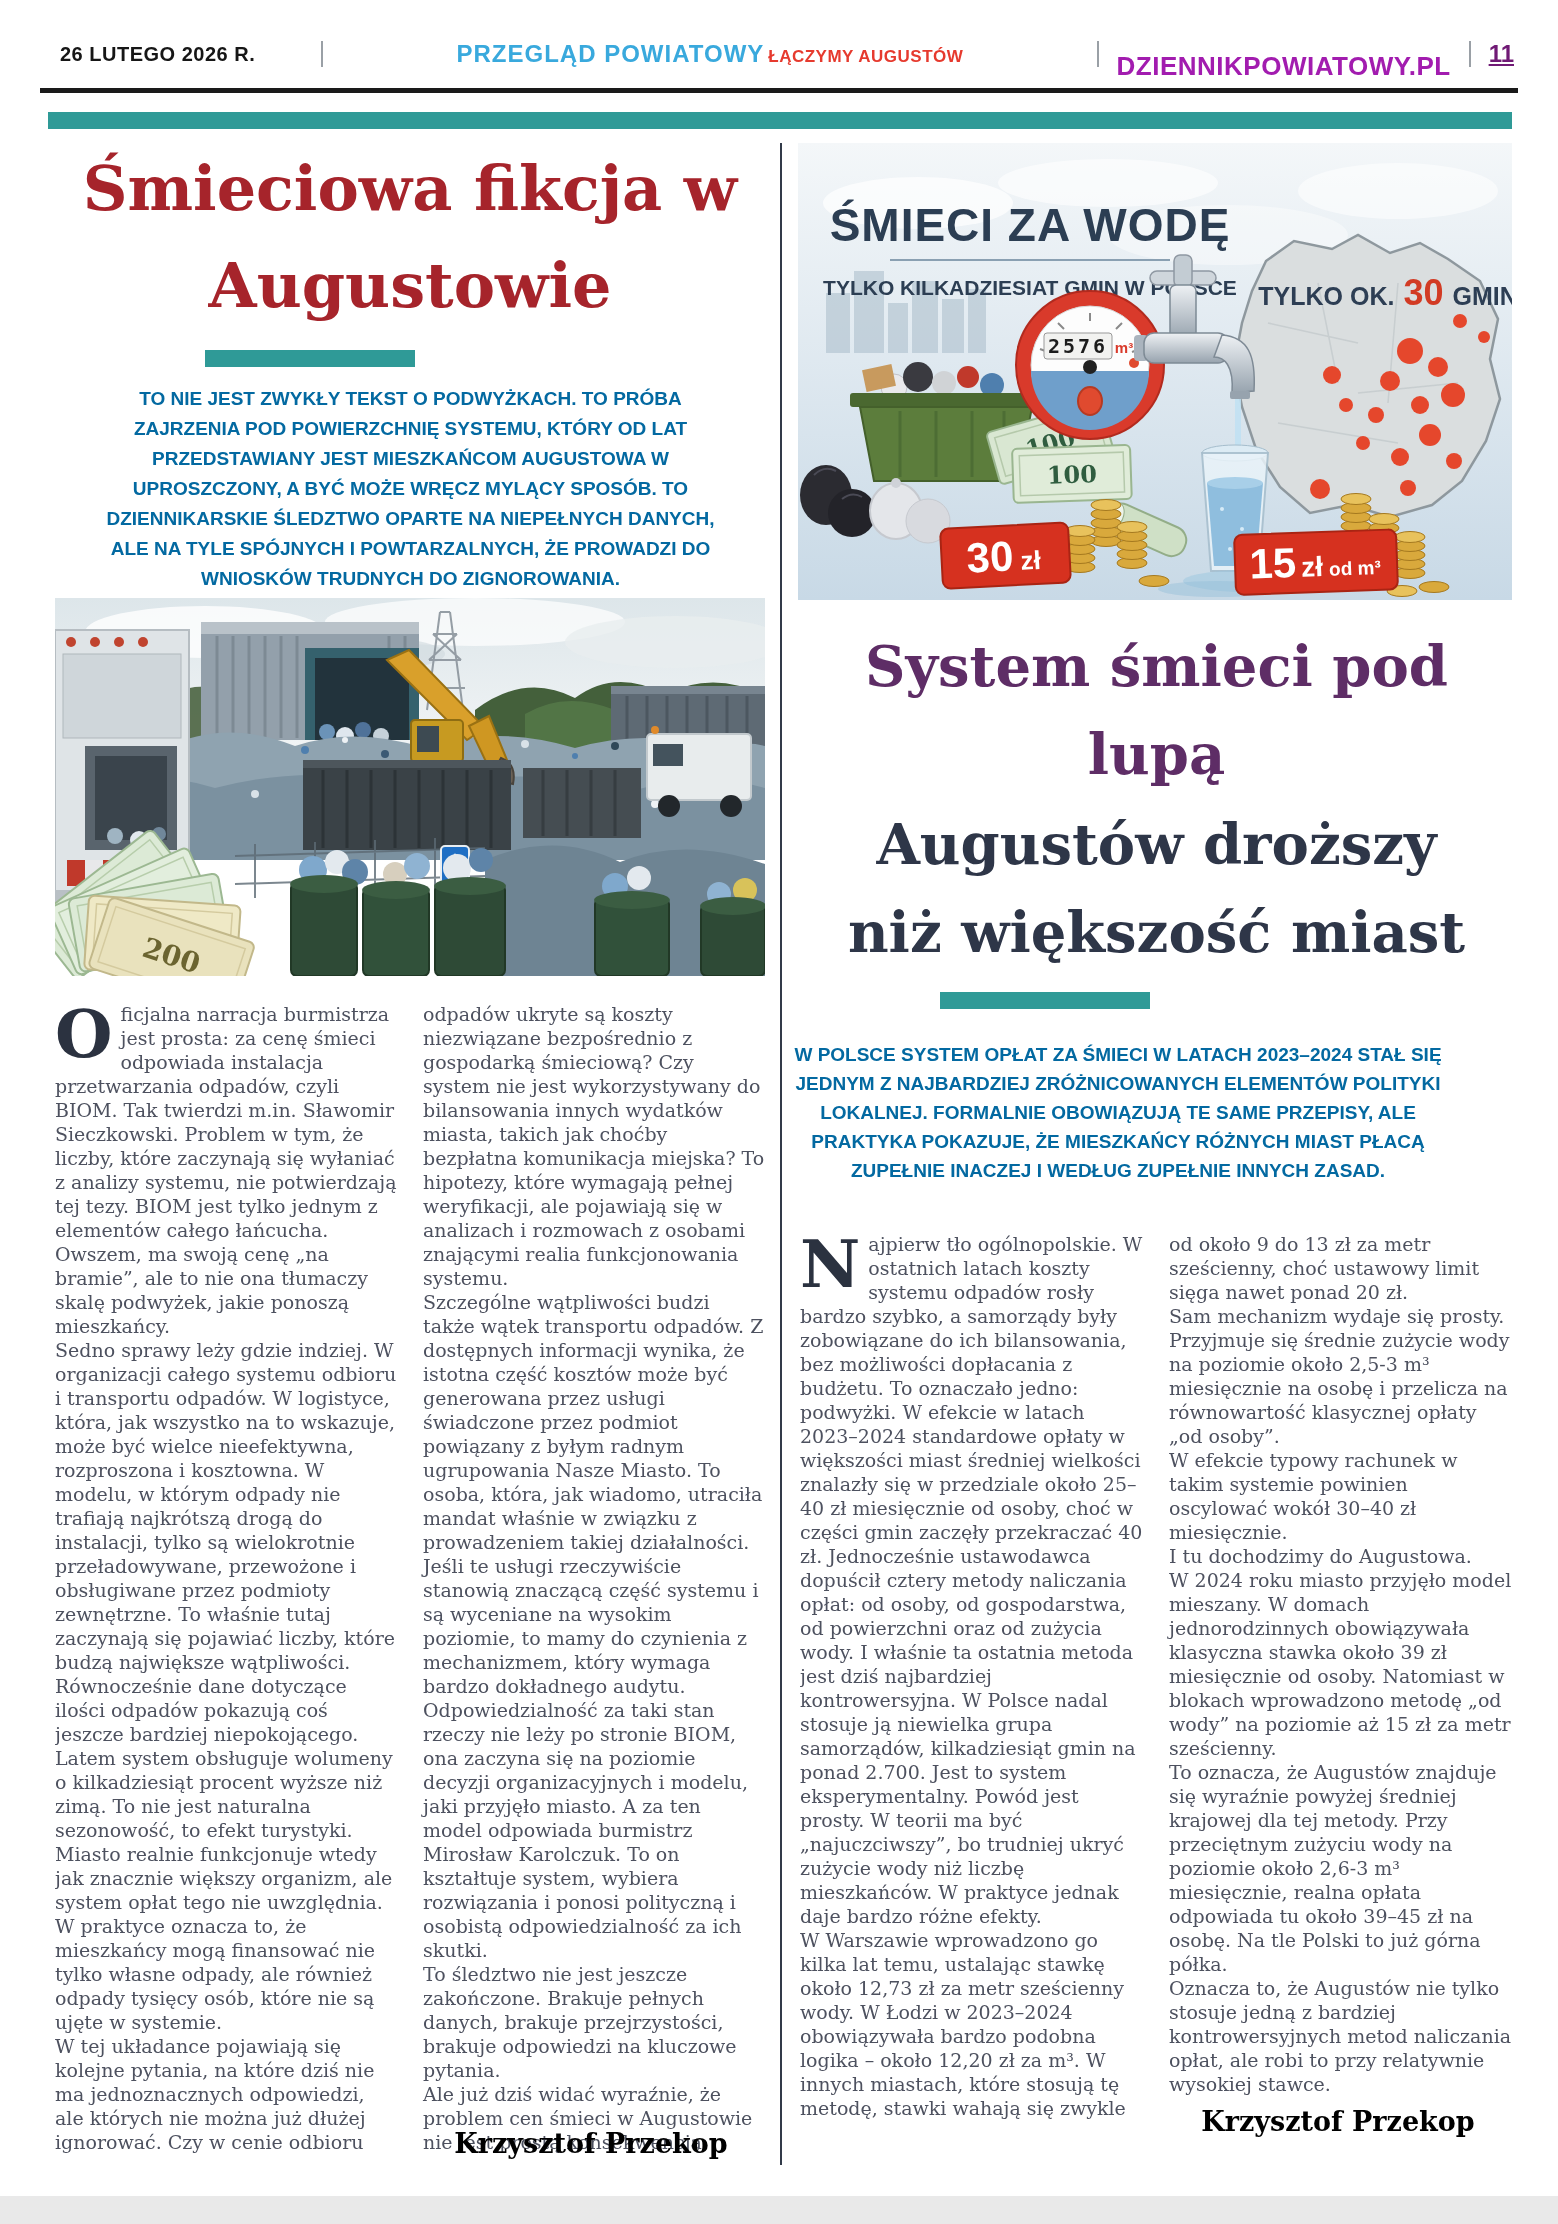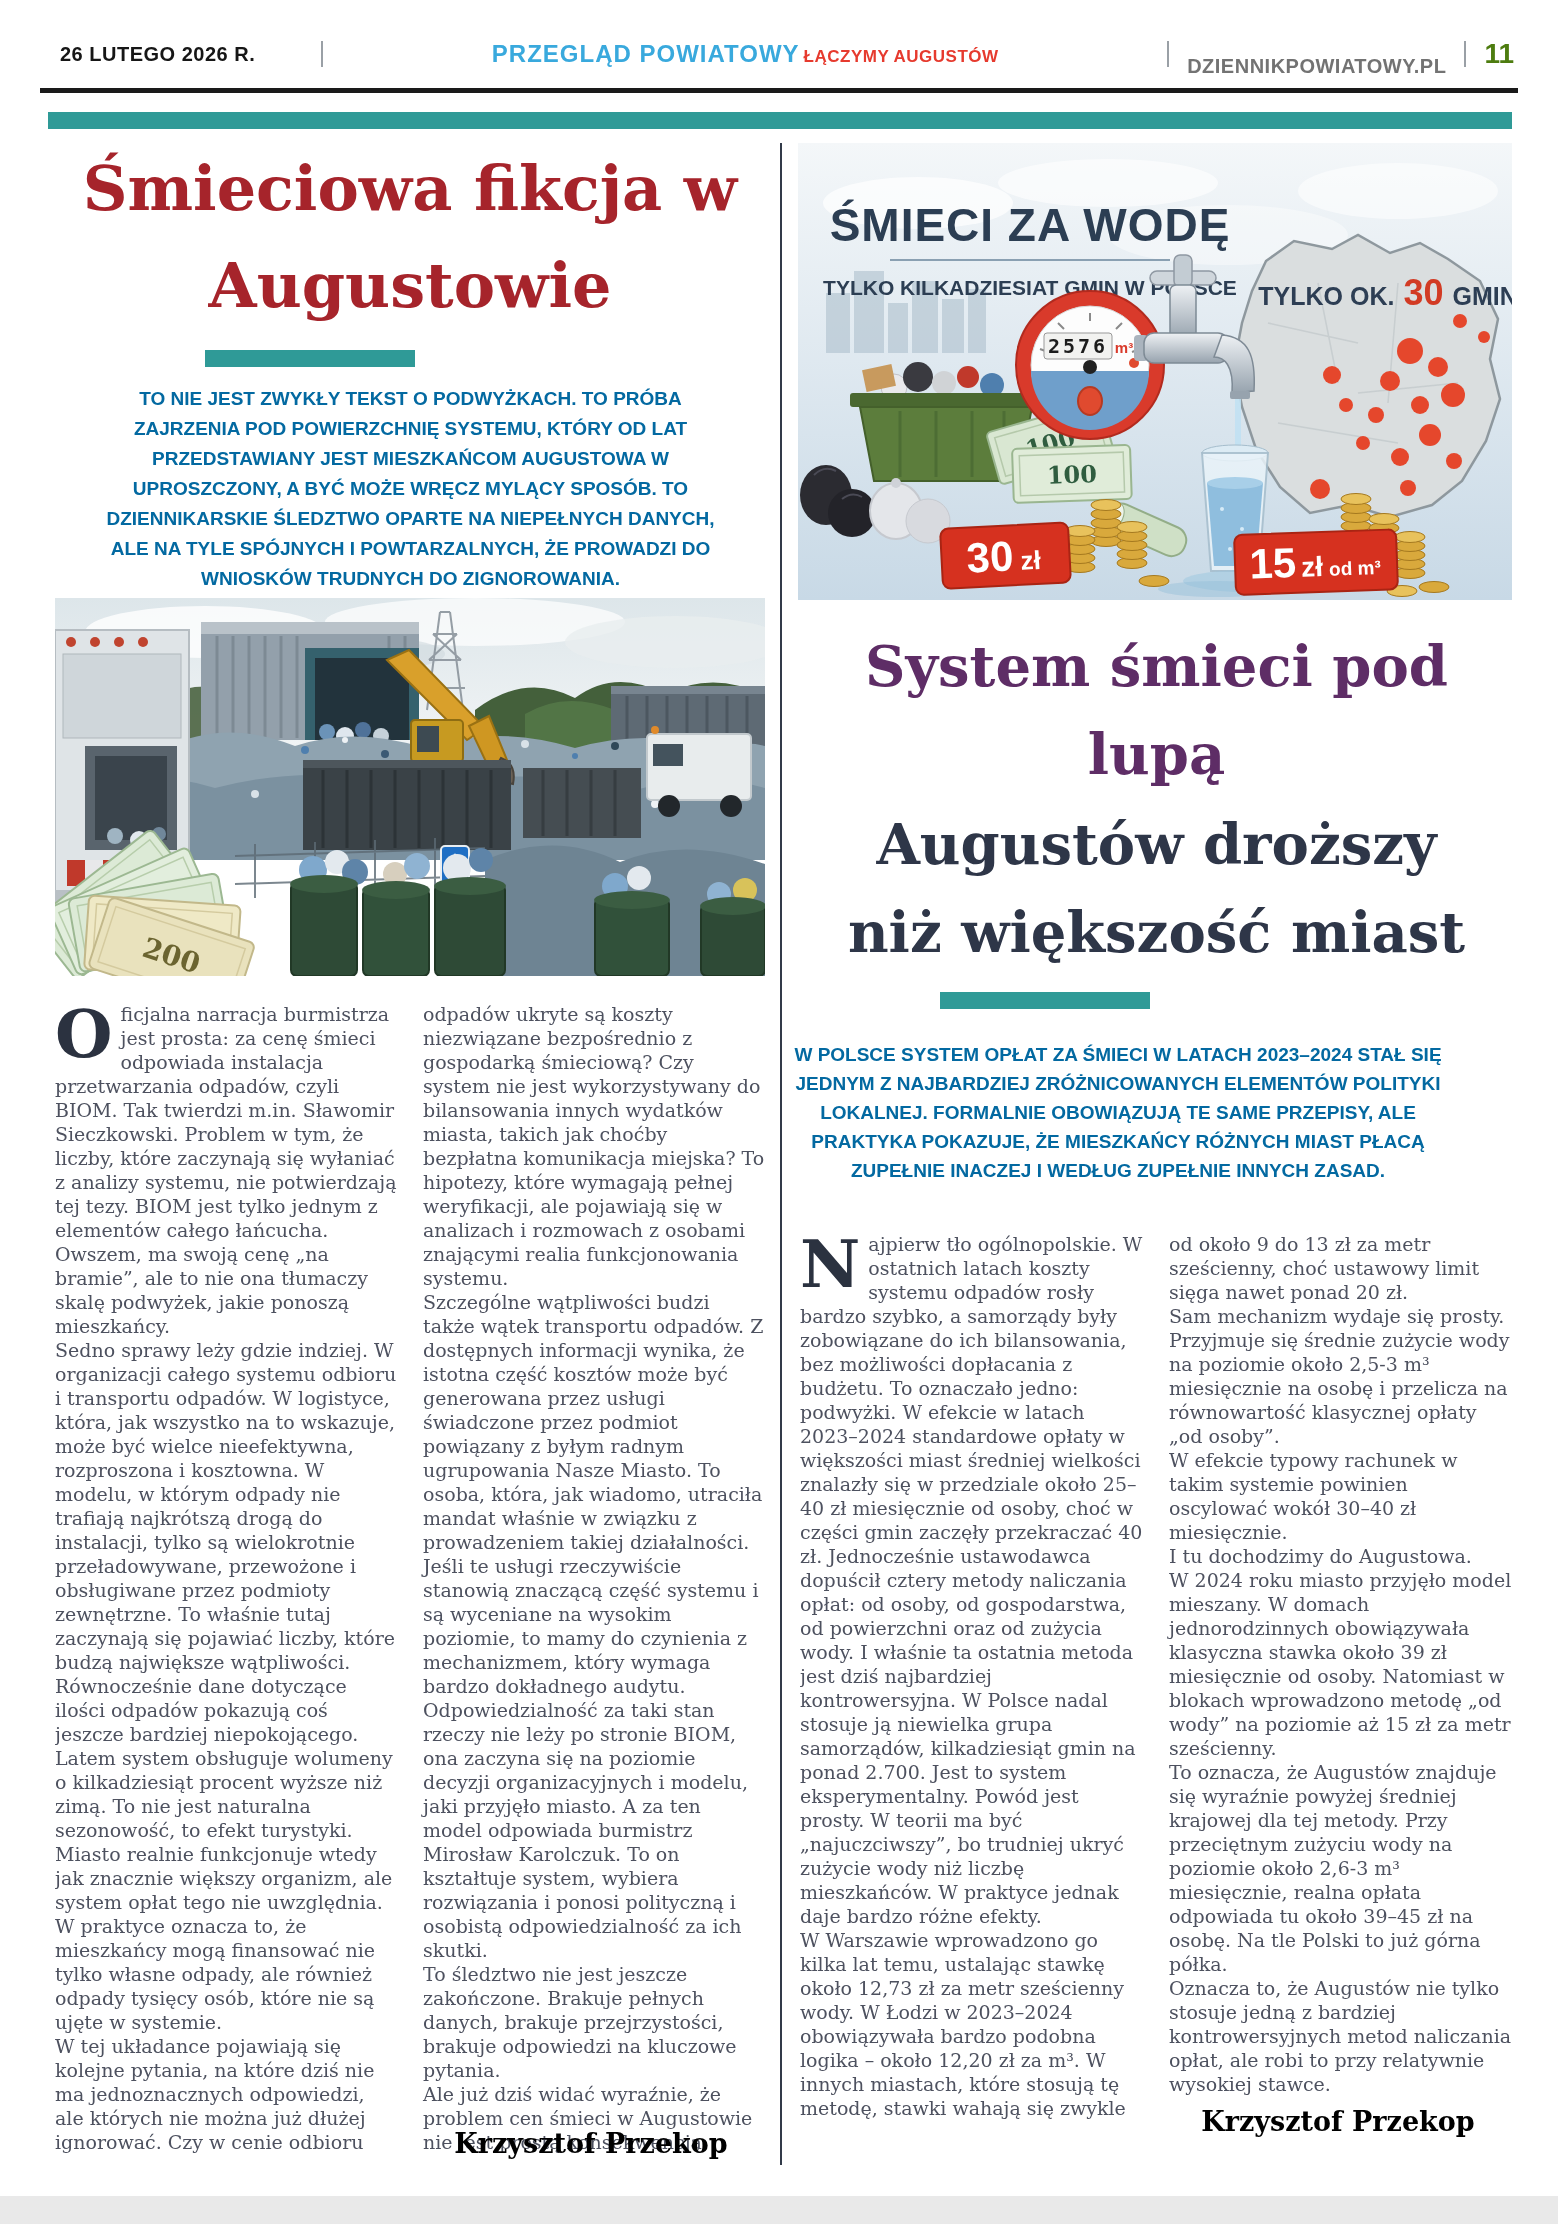--- a/index.html
+++ b/index.html
@@ -7,22 +7,22 @@
         font-family:"Liberation Sans",sans-serif;}
   
   .hdr{position:absolute;left:60px;right:44px;top:30px;height:48px;display:flex;align-items:center;}
   .hdr .date{font-weight:bold;font-size:20px;color:#161616;letter-spacing:.5px;white-space:nowrap;}
   .sep{width:2px;height:26px;background:#9aa0a6;margin:0 18px;flex:0 0 auto;}
   .sep.after-date{margin-left:66px;}
   .mast-center{flex:1;display:flex;justify-content:center;align-items:baseline;gap:4px;white-space:nowrap;}
   .mast-title{font-weight:bold;font-size:24px;color:#39a9dd;letter-spacing:1px;}
   .mast-tag{font-weight:bold;font-size:17px;color:#e63a2e;letter-spacing:.5px;}
   .mast-right{display:flex;align-items:center;white-space:nowrap;}
-  .site{font-weight:bold;font-size:20px;color:#737373;letter-spacing:.5px;margin-top:24px;}
-  .pageno{font-weight:bold;font-size:28px;color:#4d7c0f;}
+  .site{font-weight:bold;font-size:26px;color:#a21caf;letter-spacing:.5px;margin-top:24px;}
+  .pageno{font-weight:bold;font-size:24px;color:#701a75;text-decoration:underline;}
   .hdr-rule{position:absolute;left:40px;top:88px;width:1478px;height:5px;background:#1a1a1a;}
   .teal-band{position:absolute;left:48px;top:112px;width:1464px;height:17px;background:#2f9a97;}
   .vdivider{position:absolute;left:780px;top:143px;width:2px;height:2022px;background:#323a49;}
   
   .h1-left{position:absolute;left:55px;top:140px;width:710px;margin:0;text-align:center;
            font-family:"DejaVu Serif",serif;font-weight:bold;font-size:62px;line-height:97px;color:#a6242b;}
   .teal-bar{position:absolute;height:17px;width:210px;background:#2f9a97;}
   .teal-bar.tb-left{left:205px;top:350px;}
   .teal-bar.tb-right{left:940px;top:992px;}
   .lead{position:absolute;margin:0;text-align:center;font-weight:bold;color:#0369a1;}

